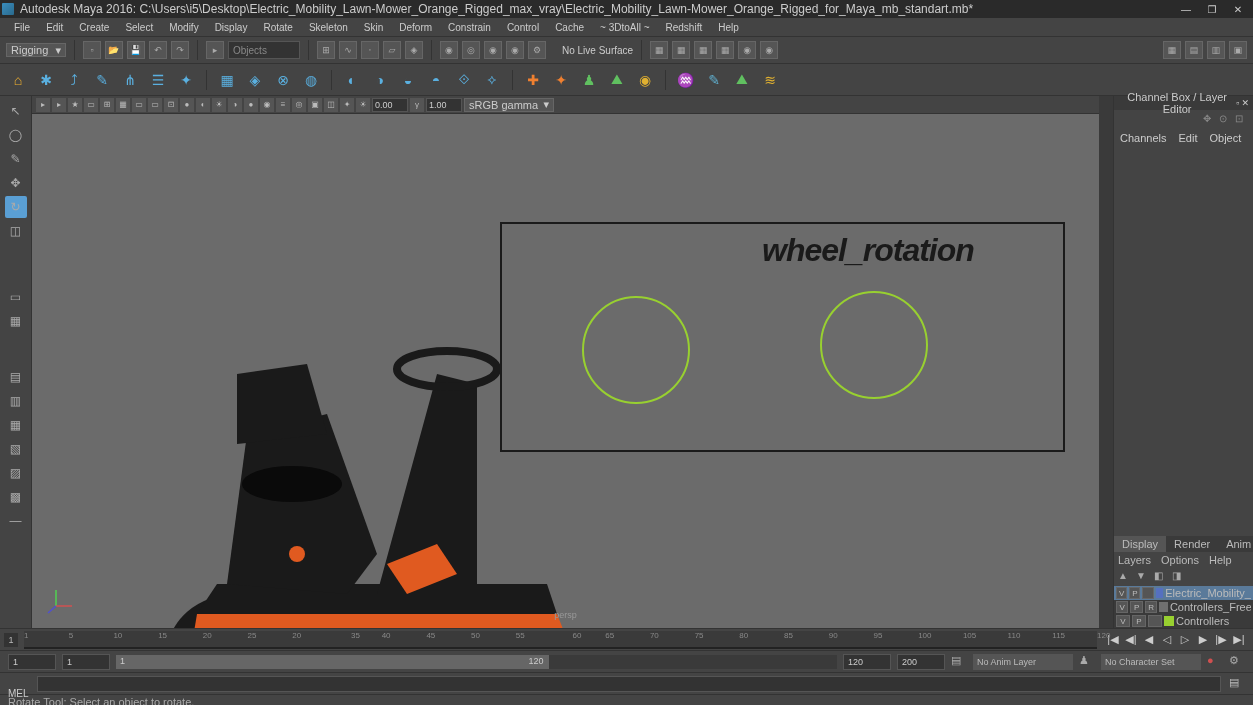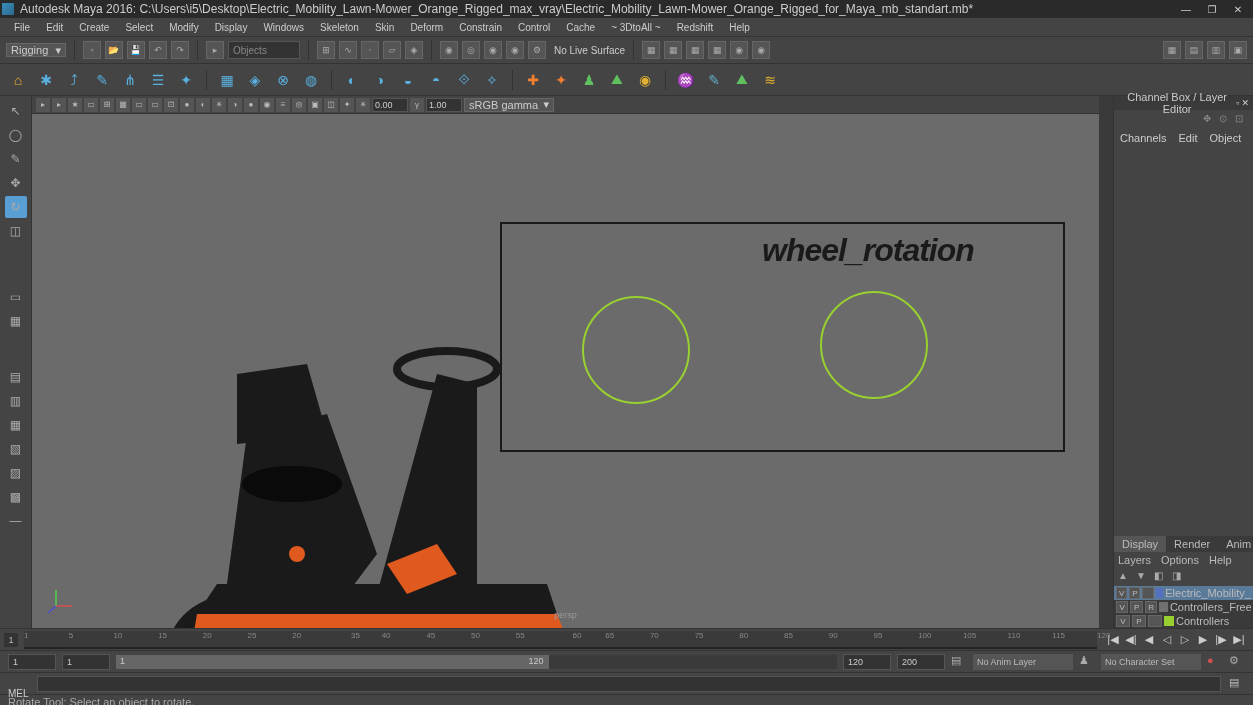--- a/index.html
+++ b/index.html
@@ -97,21 +97,21 @@
   </div>
 </div>
 
 <div class="menubar" id="menubar">
     <span class="menubar-item">File</span>
     <span class="menubar-item">Edit</span>
     <span class="menubar-item">Create</span>
     <span class="menubar-item">Select</span>
     <span class="menubar-item">Modify</span>
     <span class="menubar-item">Display</span>
-    <span class="menubar-item">Windows</span>
+    <span class="menubar-item">Rotate</span>
     <span class="menubar-item">Skeleton</span>
     <span class="menubar-item">Skin</span>
     <span class="menubar-item">Deform</span>
     <span class="menubar-item">Constrain</span>
     <span class="menubar-item">Control</span>
     <span class="menubar-item">Cache</span>
     <span class="menubar-item">~ 3DtoAll ~</span>
     <span class="menubar-item">Redshift</span>
     <span class="menubar-item">Help</span>
   </div>
@@ -135,21 +135,21 @@
   <span class="tbtn">∿</span>
   <span class="tbtn">⋅</span>
   <span class="tbtn">▱</span>
   <span class="tbtn">◈</span>
   <span class="wsep"></span>
   <span class="tbtn">◉</span>
   <span class="tbtn">◎</span>
   <span class="tbtn">◉</span>
   <span class="tbtn">◉</span>
   <span class="tbtn">⚙</span>
-  <span style="font-size:10px;color:#ccc;margin-left:4px;">No Live Surface</span>
+  <span style="font-size:10px;color:#ccc;margin-left:12px;">No Live Surface</span>
   <span class="wsep"></span>
   <span class="tbtn">▦</span>
   <span class="tbtn">▦</span>
   <span class="tbtn">▦</span>
   <span class="tbtn">▦</span>
   <span class="tbtn">◉</span>
   <span class="tbtn">◉</span>
   <div style="flex:1"></div>
   <span class="tbtn">▦</span>
   <span class="tbtn">▤</span>

